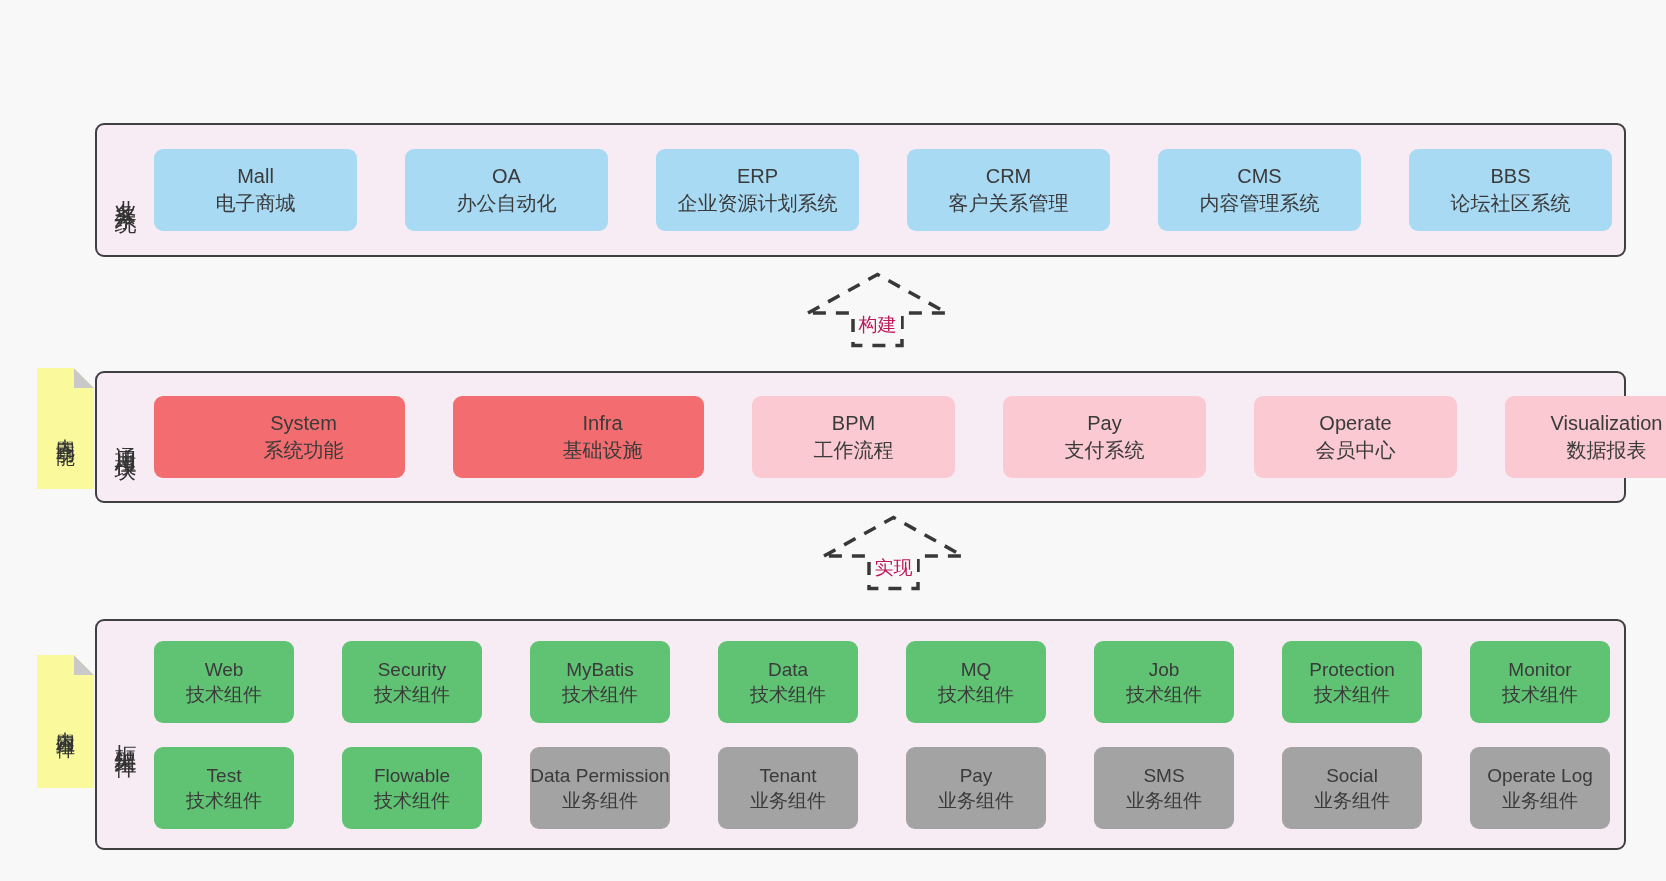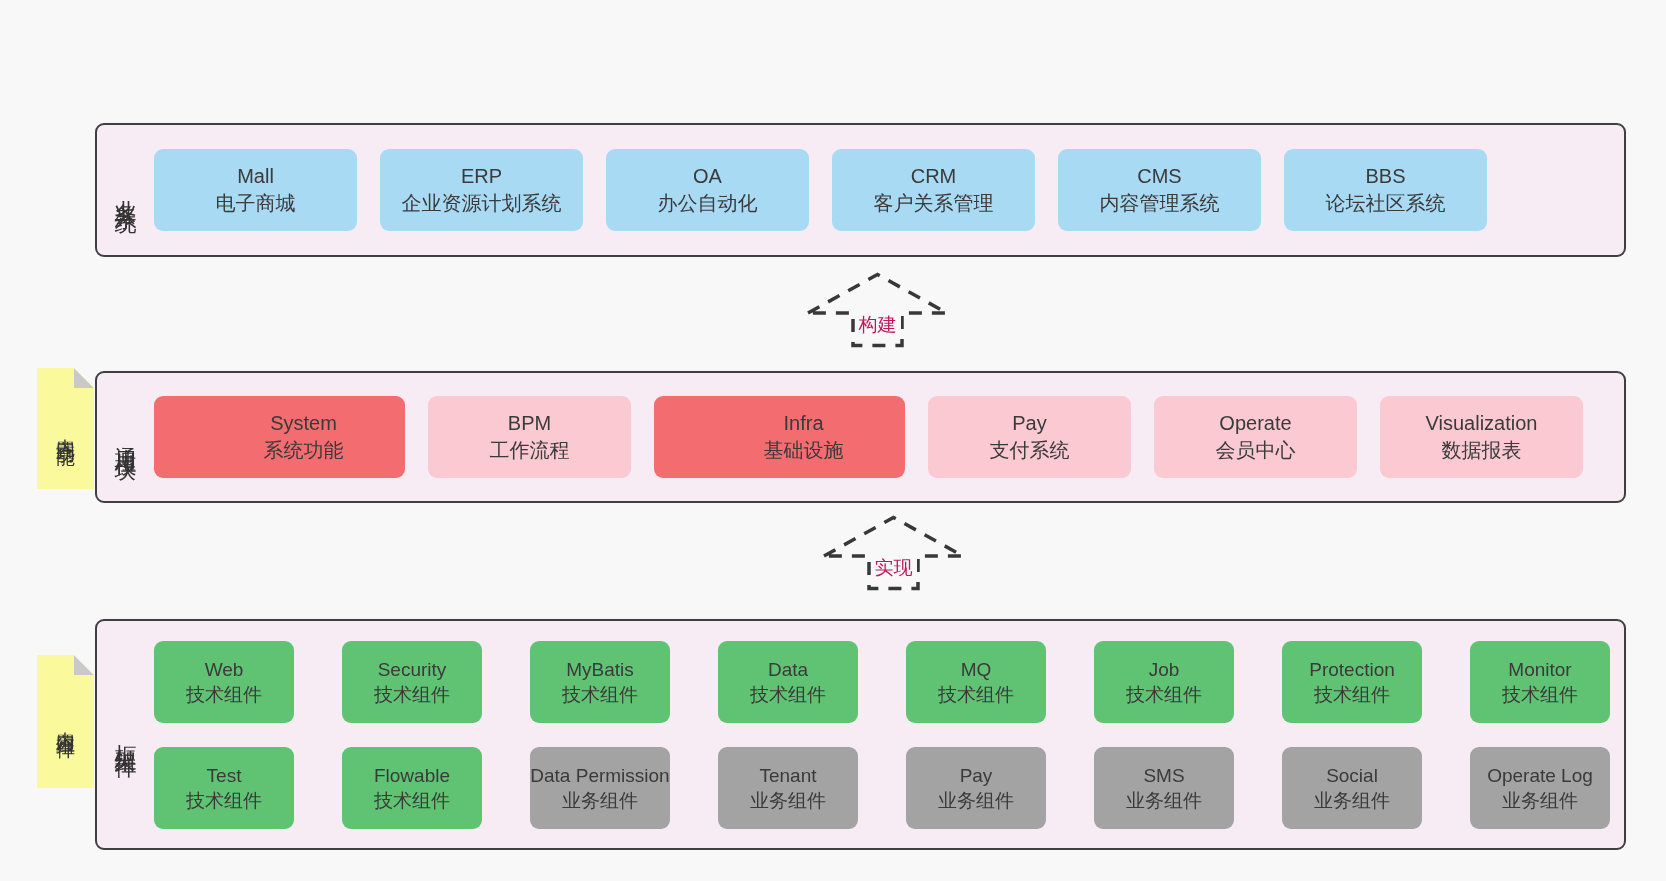--- a/index.html
+++ b/index.html
@@ -13,21 +13,21 @@
     background:#f8ecf4; border:2px solid #3f3f3f; border-radius:9px;
     box-sizing:border-box; display:flex;
   }
   #panel-business  { top:123px; height:134px; }
   #panel-modules   { top:371px; height:132px; }
   #panel-components{ top:619px; height:231px; }
 
   .label-zone { width:57px; flex:none; display:flex; align-items:center; justify-content:center; }
   .vtext { writing-mode:vertical-rl; text-orientation:upright; font-size:22px; letter-spacing:4px; color:#333; }
 
-  .boxes-row { flex:1; display:flex; align-items:center; gap:23px; padding-right:16px; }
+  .boxes-row { flex:1; display:flex; align-items:center; gap:48px; padding-right:16px; }
   .rows-col  { flex:1; display:flex; flex-direction:column; justify-content:center; gap:24px; padding-right:16px; }
   .boxes-row8 { display:flex; gap:48px; }
 
   .box {
     border-radius:9px; flex:none;
     display:flex; flex-direction:column; align-items:center; justify-content:center;
     text-align:center; font-size:20px; line-height:27px;
   }
   .w6 { width:203px; height:82px; }
   .w8 { width:140px; height:82px; font-size:19px; line-height:25px; }
@@ -68,26 +68,26 @@
   <section class="panel" id="panel-business">
     <div class="label-zone">
       <span class="vtext">业务系统</span>
     </div>
     <div class="boxes-row">
       <div class="box w6 blue">
         <div>Mall</div>
         <div>电子商城</div>
       </div>
       <div class="box w6 blue">
+        <div>OA</div>
+        <div>办公自动化</div>
+      </div>
+      <div class="box w6 blue">
         <div>ERP</div>
         <div>企业资源计划系统</div>
-      </div>
-      <div class="box w6 blue">
-        <div>OA</div>
-        <div>办公自动化</div>
       </div>
       <div class="box w6 blue">
         <div>CRM</div>
         <div>客户关系管理</div>
       </div>
       <div class="box w6 blue">
         <div>CMS</div>
         <div>内容管理系统</div>
       </div>
       <div class="box w6 blue">
@@ -111,27 +111,27 @@
 
   <section class="panel" id="panel-modules">
     <div class="label-zone">
       <span class="vtext">通用模块</span>
     </div>
     <div class="boxes-row">
       <div class="box w6 red">
         <div>System</div>
         <div>系统功能</div>
       </div>
-      <div class="box w6 pink">
-        <div>BPM</div>
-        <div>工作流程</div>
-      </div>
       <div class="box w6 red">
         <div>Infra</div>
         <div>基础设施</div>
+      </div>
+      <div class="box w6 pink">
+        <div>BPM</div>
+        <div>工作流程</div>
       </div>
       <div class="box w6 pink">
         <div>Pay</div>
         <div>支付系统</div>
       </div>
       <div class="box w6 pink">
         <div>Operate</div>
         <div>会员中心</div>
       </div>
       <div class="box w6 pink">

